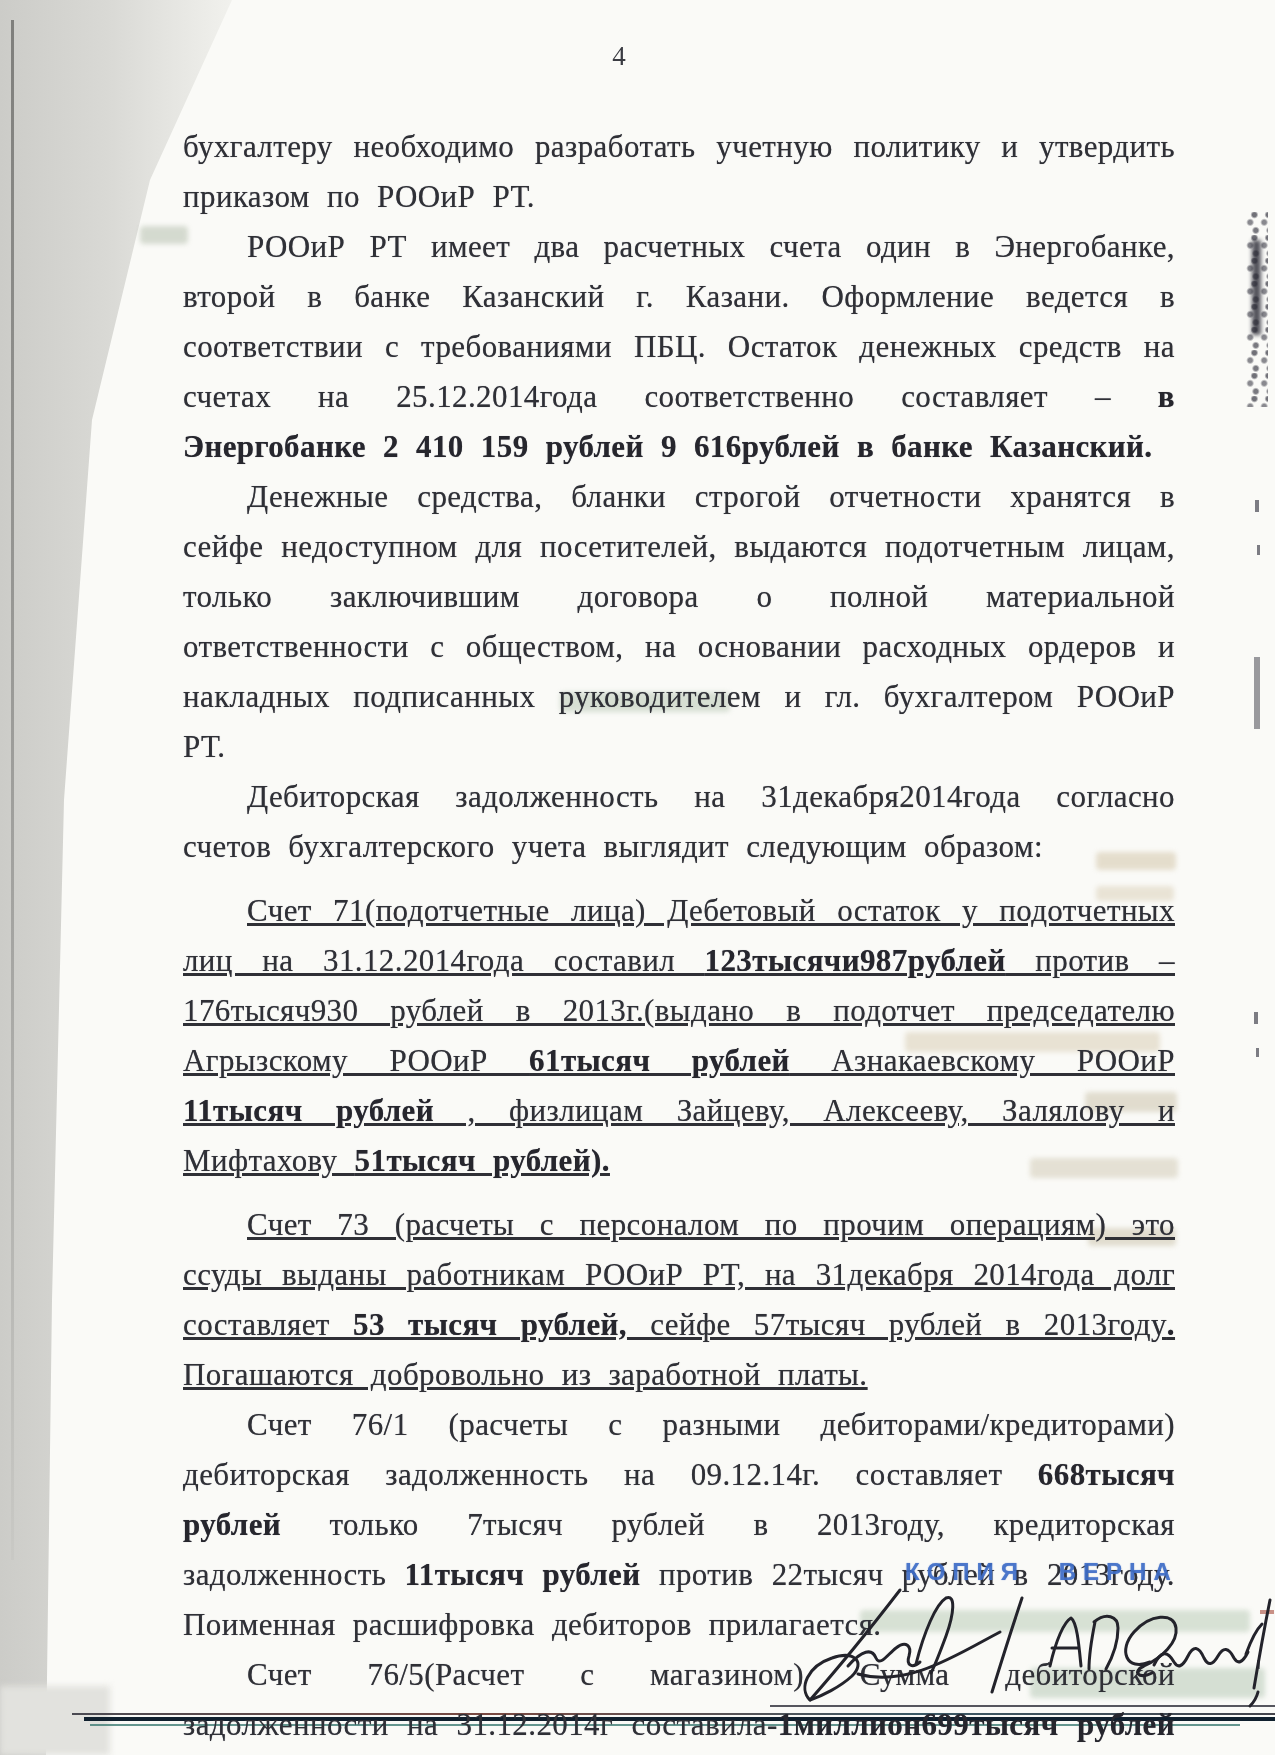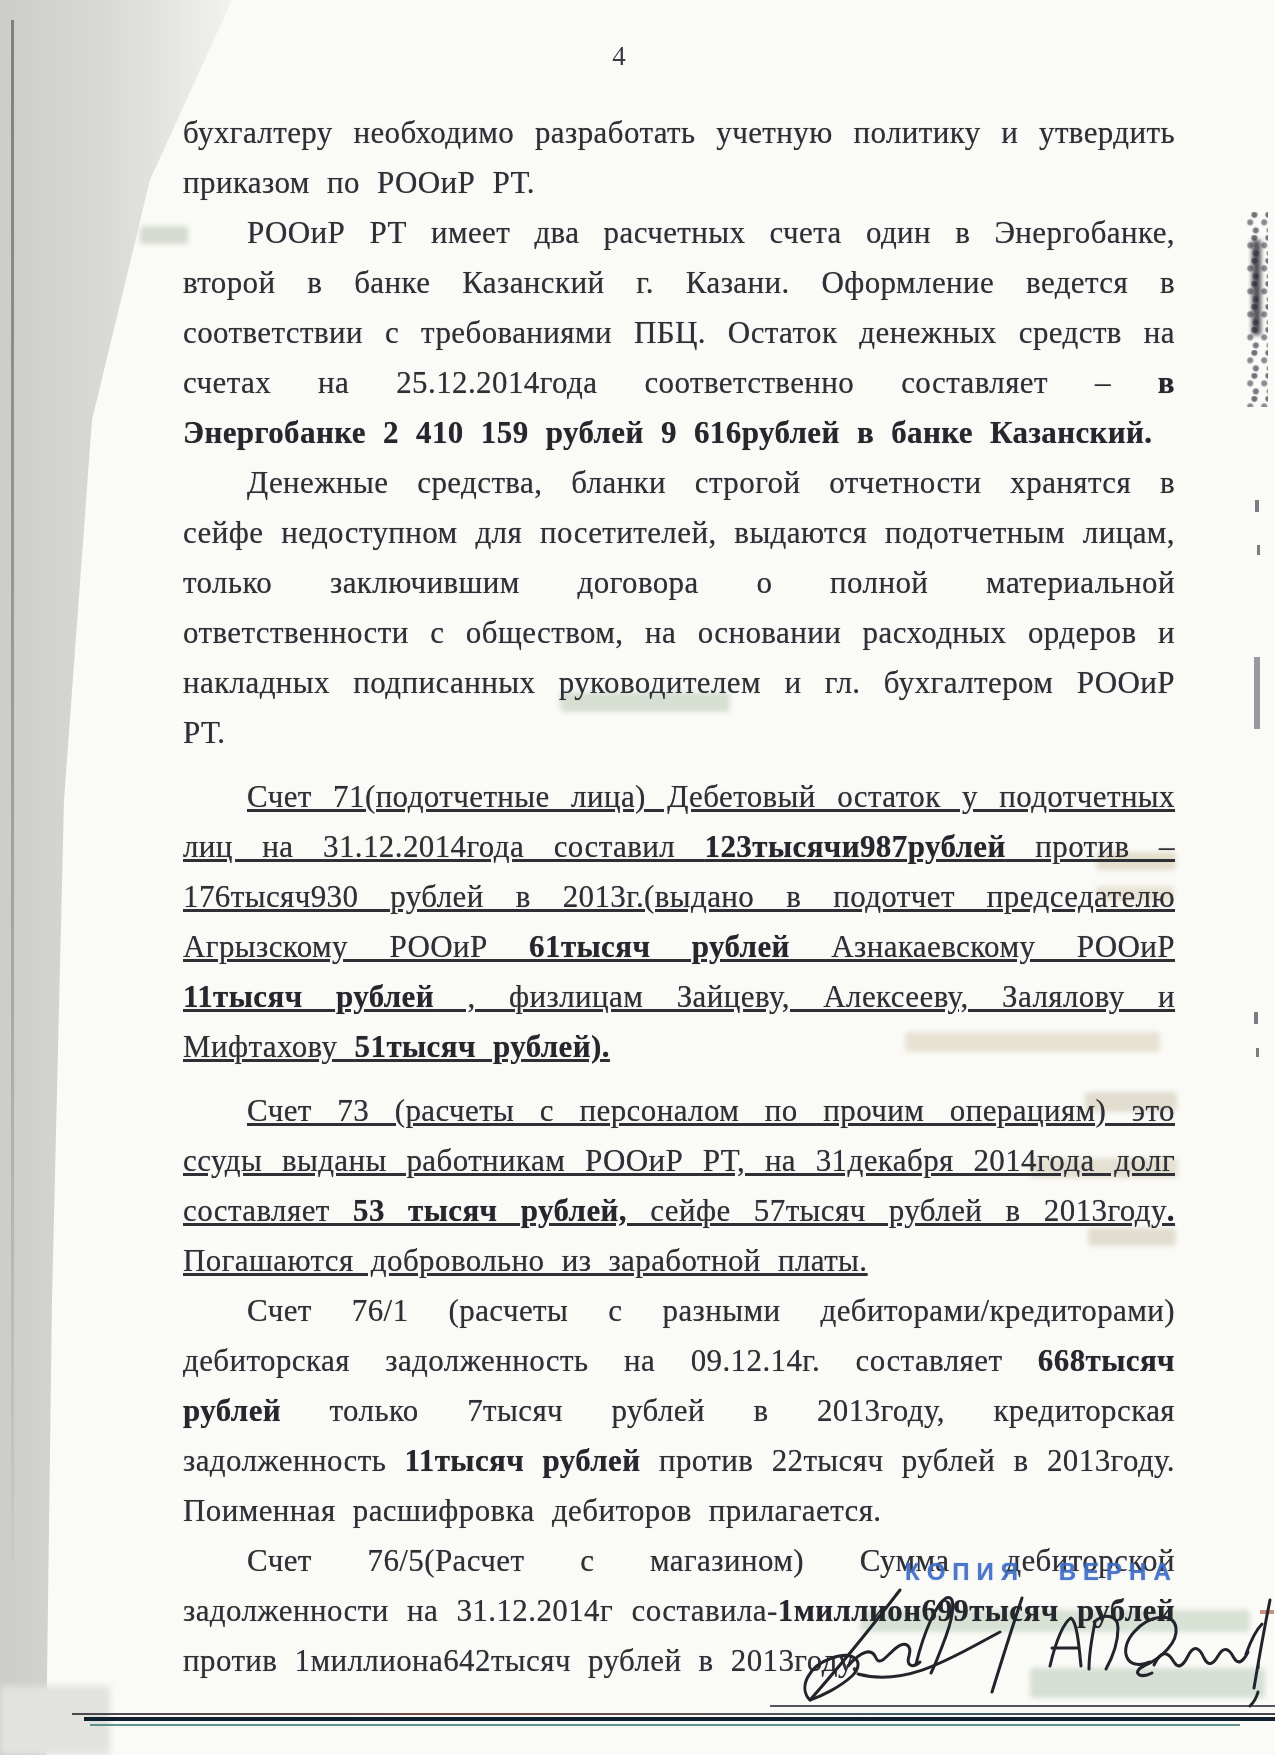--- a/index.html
+++ b/index.html
@@ -58,21 +58,21 @@
   .content{position:absolute;left:183px;top:38px;width:992px;}
   .pagenum{
     text-align:center;margin-left:-120px;font-size:27px;line-height:36px;
     color:#3a3b42;
   }
   .bodytext p{
     margin:0;font-size:31px;line-height:50px;text-align:justify;
     word-spacing:9px;letter-spacing:.4px;
     text-shadow:0 0 .7px rgba(44,44,62,.65);
   }
-  .bodytext p:first-child{margin-top:34px;}
+  .bodytext p:first-child{margin-top:48px;}
   .bodytext p.indent{text-indent:64px;}
   .bodytext p.sp{margin-top:14px;text-decoration:underline;}
   .bodytext b{font-weight:bold;color:#26262d;}
   
   .stamp{
     position:absolute;left:905px;top:1558px;
     font-family:"Liberation Sans", sans-serif;font-weight:bold;
     font-size:24px;letter-spacing:7px;word-spacing:20px;
     color:#3e6dc7;opacity:.93;text-shadow:0 0 1.2px rgba(62,109,199,.65);
     white-space:nowrap;
@@ -110,20 +110,21 @@
   <div class="scanline l2"></div>
   <div class="scanline l3"></div>
   <div class="scanline l4"></div>
 
   <div class="content">
     <div class="pagenum">4</div>
     <div class="bodytext">
         <p><span>бухгалтеру необходимо разработать учетную политику и утвердить приказом по РООиР РТ.</span></p>
         <p class="indent"><span>РООиР РТ имеет два расчетных счета один в Энергобанке, второй в банке Казанский г. Казани. Оформление ведется в соответствии с требованиями ПБЦ. Остаток денежных средств на счетах на 25.12.2014года соответственно составляет – </span><b>в Энергобанке 2 410 159 рублей 9 616рублей в банке Казанский.</b></p>
         <p class="indent"><span>Денежные средства, бланки строгой отчетности хранятся в сейфе недоступном для посетителей, выдаются подотчетным лицам, только заключившим договора о полной материальной ответственности с обществом, на основании расходных ордеров и накладных подписанных руководителем и гл. бухгалтером РООиР РТ.</span></p>
+        <p class="indent"><span>Дебиторская задолженность на 31декабря2014года согласно счетов бухгалтерского учета выглядит следующим образом:</span></p>
         <p class="indent sp"><span>Счет 71(подотчетные лица) Дебетовый остаток у подотчетных лиц на 31.12.2014года составил </span><b>123тысячи987рублей</b><span> против –176тысяч930 рублей в 2013г.(выдано в подотчет председателю Агрызскому РООиР </span><b>61тысяч рублей</b><span> Азнакаевскому РООиР </span><b>11тысяч рублей</b><span> , физлицам Зайцеву, Алексееву, Залялову и Мифтахову </span><b>51тысяч рублей).</b></p>
         <p class="indent sp"><span>Счет 73 (расчеты с персоналом по прочим операциям) это ссуды выданы работникам РООиР РТ, на 31декабря 2014года долг составляет </span><b>53 тысяч рублей,</b><span> сейфе 57тысяч рублей в 2013году</span><b>.</b><span> Погашаются добровольно из заработной платы.</span></p>
         <p class="indent"><span>Счет 76/1 (расчеты с разными дебиторами/кредиторами) дебиторская задолженность на 09.12.14г. составляет </span><b>668тысяч рублей</b><span> только 7тысяч рублей в 2013году, кредиторская задолженность </span><b>11тысяч рублей</b><span> против 22тысяч рублей в 2013году. Поименная расшифровка дебиторов прилагается.</span></p>
         <p class="indent"><span>Счет 76/5(Расчет с магазином) Сумма дебиторской задолженности на 31.12.2014г составила-</span><b>1миллион699тысяч рублей</b><span> против 1миллиона642тысяч рублей в 2013году.</span></p>
       </div>
   </div>
 
   <div class="stamp">КОПИЯ ВЕРНА</div>
 
   <svg class="signature" viewBox="0 0 492 150" fill="none" stroke="#23232b" stroke-width="3" stroke-linecap="round" stroke-linejoin="round">

